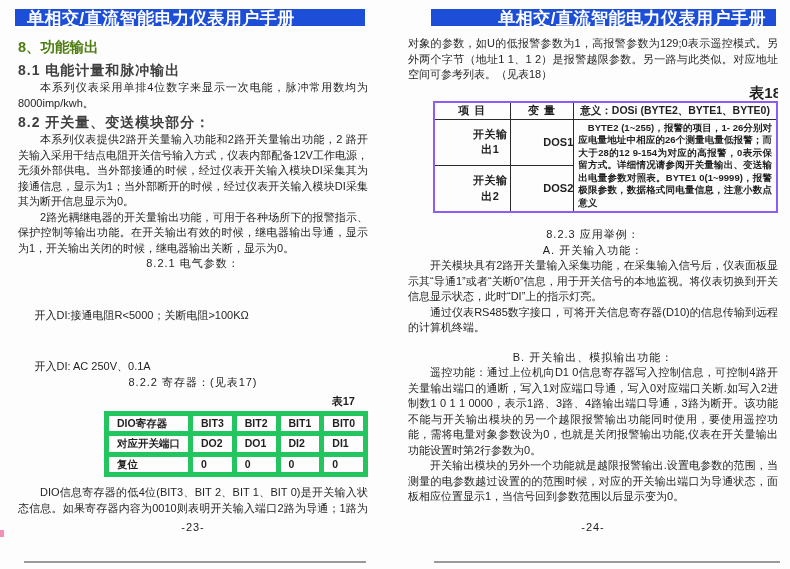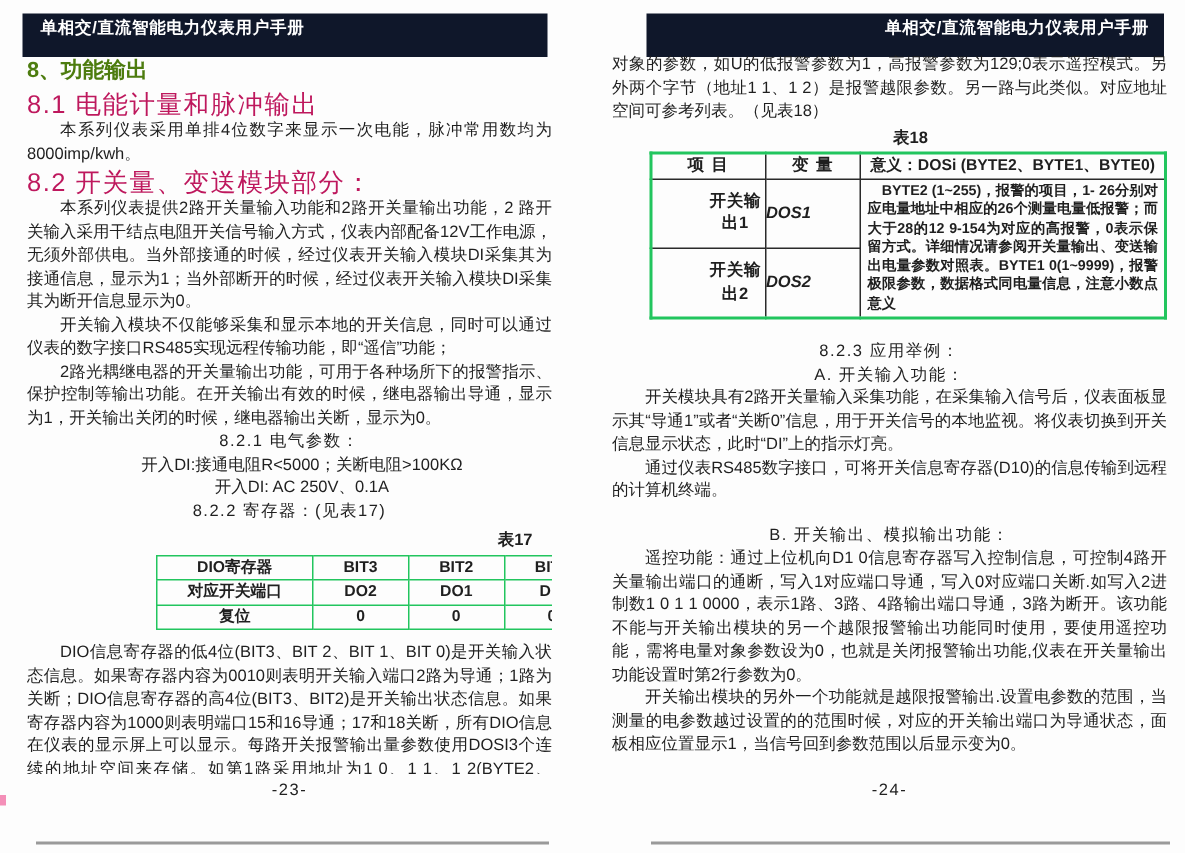--- a/index.html
+++ b/index.html
@@ -12,24 +12,24 @@
     position: relative;
     width: 790px;
     height: 569px;
     background: #fdfdfd;
     overflow: hidden;
   }
   
   .header-bar {
     position: absolute;
     top: 9px;
-    height: 29px;
-    background: #0f172a;
+    height: 17px;
+    background: #1d4ed8;
     color: #ffffff;
-    font-size: 11px;
+    font-size: 17px;
     font-weight: bold;
     line-height: 20px;
     letter-spacing: 0.5px;
     white-space: nowrap;
     overflow: hidden;
   }
   .header-bar.hb-left  { left: 15px;  width: 350px; text-align: left;  padding-left: 12px; }
   .header-bar.hb-right { left: 431px; width: 345px; text-align: right; padding-right: 10px; }
 
   
@@ -47,92 +47,91 @@
 
   h1.sec {
     font-size: 14.5px;
     font-weight: bold;
     color: #4d7c0f;
     margin: 2px 0 6px 0;
     line-height: 18px;
     text-align: left;
   }
   h2.sub {
-    font-size: 17px;
-    font-weight: normal;
-    color: #be185d;
+    font-size: 14px;
+    font-weight: bold;
+    color: #404040;
     margin: 3px 0 2px 0;
     line-height: 16px;
     text-align: left;
     letter-spacing: 1px;
   }
   p.body { text-indent: 2em; }
   p.noindent { text-indent: 0; }
-  p.line { text-indent: 1.5em; text-align: center; }
+  p.line { text-indent: 1.5em; text-align: left; margin-top: 36px; }
   p.subnum { text-indent: 0; text-align: center; letter-spacing: 1px; }
   .gap4  { margin-top: 4px; }
   .gap8  { margin-top: 8px; }
   .gap14 { margin-top: 14px; }
 
   
   .t17-caption {
     width: 282px;
     margin: 4px 0 1px 55px;
     text-align: right;
     font-size: 11px;
     font-weight: bold;
     text-indent: 0;
   }
   table.t17 {
     border-collapse: collapse;
     margin-left: 86px;
     table-layout: fixed;
   }
   table.t17 td {
-    border: 1px solid #22c55e;
+    border: 5px solid #22c55e;
     height: 15px;
-    text-align: center;
     vertical-align: middle;
     font-size: 10.5px;
     font-weight: bold;
-    padding: 0 20px;
+    padding: 0 8px;
     white-space: nowrap;
   }
   table.t17 td.c-wide { width: 68px; }
   table.t17 td.c-bit  { width: 18px; }
 
   
   .t18-caption {
     width: 348px;
     margin: 2px 0 1px 25px;
-    text-align: center;
-    font-size: 11px;
+    text-align: right;
+    font-size: 15px;
     font-weight: bold;
     text-indent: 0;
   }
   table.t18 {
     border-collapse: collapse;
     margin-left: 25px;
     table-layout: fixed;
-    border: 2px solid #22c55e;
+    border: 2px solid #8b5cf6;
   }
   table.t18 th, table.t18 td {
     border: 1px solid #2a2a2a;
     vertical-align: middle;
     font-size: 11px;
   }
   table.t18 th {
     height: 16px;
     font-weight: bold;
     text-align: center;
     letter-spacing: 1px;
     white-space: nowrap;
   }
   table.t18 td.item { width: 78px; height: 36px; text-align: center; font-weight: bold; letter-spacing: 0.5px; padding-left: 36px; }
-  table.t18 td.vari { width: 66px; text-align: left; font-weight: bold; font-style: italic; }
+  table.t18 td.vari { width: 66px; text-align: right; font-weight: bold; }
   table.t18 th.meaning-h { width: 204px; font-size: 10.5px; letter-spacing: 0; }
   table.t18 td.meaning {
     font-size: 9.5px;
     font-weight: bold;
     line-height: 12.5px;
     padding: 2px 4px;
     text-align: justify;
     text-indent: 1em;
     vertical-align: top;
   }
@@ -176,21 +175,20 @@
   <div class="header-bar hb-right">
     <span>单相交/直流智能电力仪表用户手册</span>
   </div>
 
   <div class="page page-left">
     <h1 class="sec">8、功能输出</h1>
     <h2 class="sub">8.1 电能计量和脉冲输出</h2>
     <p class="body">本系列仪表采用单排4位数字来显示一次电能，脉冲常用数均为8000imp/kwh。</p>
     <h2 class="sub gap4">8.2 开关量、变送模块部分：</h2>
     <p class="body">本系列仪表提供2路开关量输入功能和2路开关量输出功能，2 路开关输入采用干结点电阻开关信号输入方式，仪表内部配备12V工作电源，无须外部供电。当外部接通的时候，经过仪表开关输入模块DI采集其为接通信息，显示为1；当外部断开的时候，经过仪表开关输入模块DI采集其为断开信息显示为0。</p>
-    <p class="body">开关输入模块不仅能够采集和显示本地的开关信息，同时可以通过仪表的数字接口RS485实现远程传输功能，即“遥信”功能；</p>
     <p class="body">2路光耦继电器的开关量输出功能，可用于各种场所下的报警指示、保护控制等输出功能。在开关输出有效的时候，继电器输出导通，显示为1，开关输出关闭的时候，继电器输出关断，显示为0。</p>
     <p class="subnum">8.2.1 电气参数：</p>
     <p class="line">开入DI:接通电阻R&lt;5000；关断电阻&gt;100KΩ</p>
     <p class="line">开入DI: AC 250V、0.1A</p>
     <p class="subnum">8.2.2 寄存器：(见表17)</p>
 
     <div class="t17-caption">表17</div>
     <table class="t17">
       <tbody>
           <tr>

